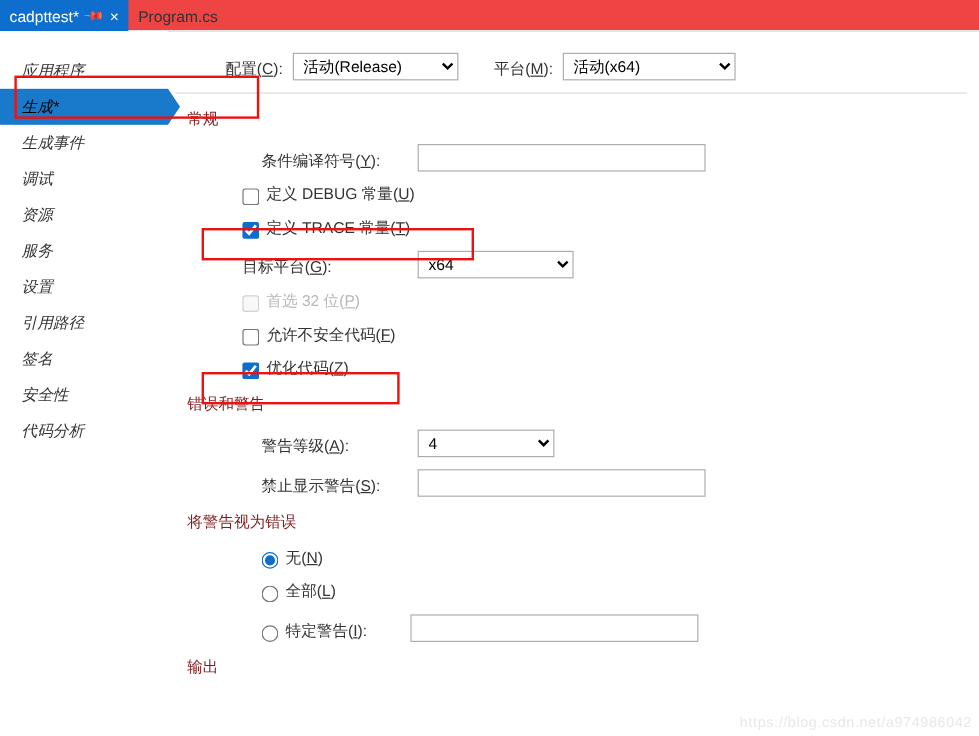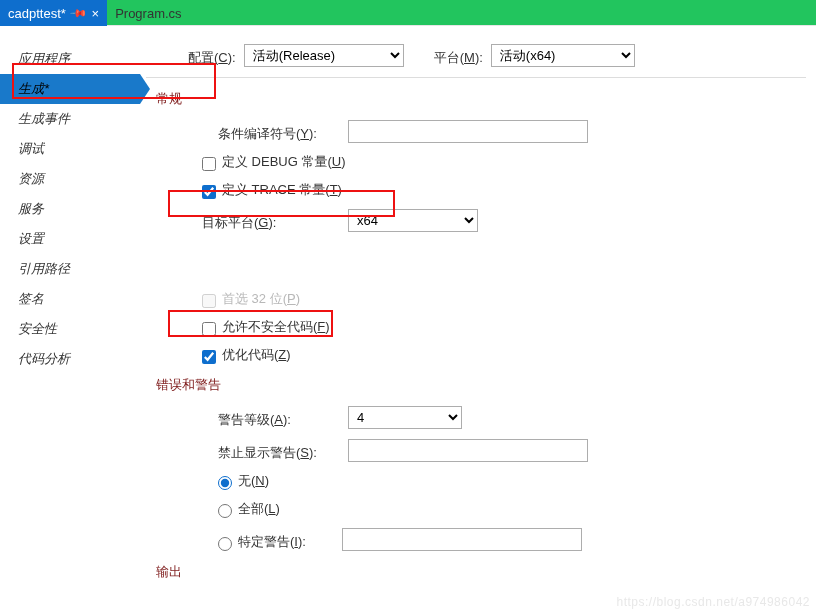--- a/index.html
+++ b/index.html
@@ -1,37 +1,37 @@
 <!DOCTYPE html>
 <html><head>
 <meta charset="utf-8">
 <style>
 * { box-sizing: border-box; margin: 0; padding: 0; font-family: "Microsoft YaHei", "Segoe UI", sans-serif; font-size: 13px; }
 body { background: #fff; width: 816px; height: 613px; overflow: hidden; position: relative; }
 
-.tabbar { height: 26px; background: #22c55e; display: flex; border-bottom: 1px solid #e6e6e6; }
+.tabbar { height: 26px; background: #ef4444; display: flex; border-bottom: 1px solid #e6e6e6; }
 .tab { height: 26px; display: flex; align-items: center; padding: 0 8px; color: #333; cursor: pointer; }
 .tab.active { background: #0e6ecd; color: #fff; }
 .tab .pin { margin-left: 6px; font-size: 11px; }
 .tab .close { margin-left: 6px; font-size: 13px; }
 
 .main { display: flex; height: calc(613px - 26px); }
 .sidebar { width: 140px; background: #fff; padding-top: 18px; }
 .side-item { padding: 6px 0 6px 18px; color: #333; cursor: pointer; position: relative; font-style: italic; }
 .side-item.active { background: #1979ca; color: #000000; }
 .side-item.active::after {
   content: ""; position: absolute; right: -10px; top: 0;
   border-top: 15px solid transparent; border-bottom: 15px solid transparent;
   border-left: 10px solid #1979ca;
 }
 
 .content { flex: 1; padding: 18px 0 0 6px; overflow: auto; }
 .row { display: flex; align-items: flex-end; margin-bottom: 10px; padding-left: 32px; }
 .lbl { color: #333; }
-.lbl.dim { color: #b8b8b8; margin-top: 48px; }
+.lbl.dim { color: #b8b8b8; }
 .section-title { color: #7f1d1d; margin: 12px 0 12px 0; }
 .indent { margin-left: 24px; }
 
 select, input[type=text] {
   border: 1px solid #adadad; background: #fff; height: 23px; font-size: 13px;
   padding: 0 4px;
 }
 select { padding-right: 18px; }
 input[type=checkbox] { width: 14px; height: 14px; margin-right: 6px; accent-color: #0e6ecd; }
 input[type=radio] { width: 14px; height: 14px; margin-right: 6px; accent-color: #0e6ecd; }
@@ -74,21 +74,21 @@
     <div class="side-item"><span>安全性</span></div>
     <div class="side-item"><span>代码分析</span></div>
   </div>
 
   <div class="content">
 
     <div class="row" style="margin-left:10px; gap:8px;">
       <span class="lbl">
         <span>配置(</span><u>C</u><span>):</span>
       </span>
-      <select style="width:160px;">
+      <select style="width:138px;">
         <option>活动(Release)</option>
       </select>
       <span style="width:14px;"></span>
       <span class="lbl">
         <span>平台(</span><u>M</u><span>):</span>
       </span>
       <select style="width:144px;">
         <option>活动(x64)</option>
       </select>
     </div>
@@ -159,20 +159,21 @@
       </select>
     </div>
 
     <div class="row indent" style="margin-left:40px;">
       <span class="lbl" style="width:130px;">
         <span>禁止显示警告(</span><u>S</u><span>):</span>
       </span>
       <input type="text" style="width: 240px;" value="">
     </div>
 
+    <div class="section-title" style="margin-left:10px;">将警告视为错误</div>
 
     <div class="row indent" style="margin-left:40px;">
       <input type="radio" name="tw" checked="" style="">
       <span class="lbl">
         <span>无(</span><u>N</u><span>)</span>
       </span>
     </div>
     <div class="row indent" style="margin-left:40px;">
       <input type="radio" name="tw" style="">
       <span class="lbl">

